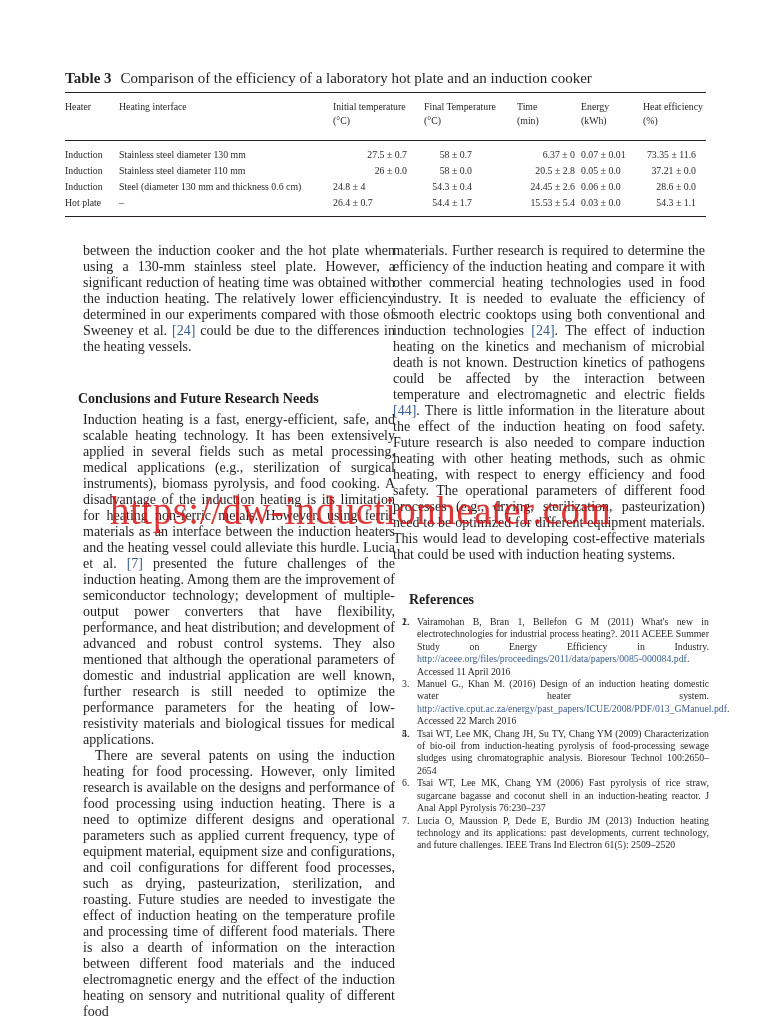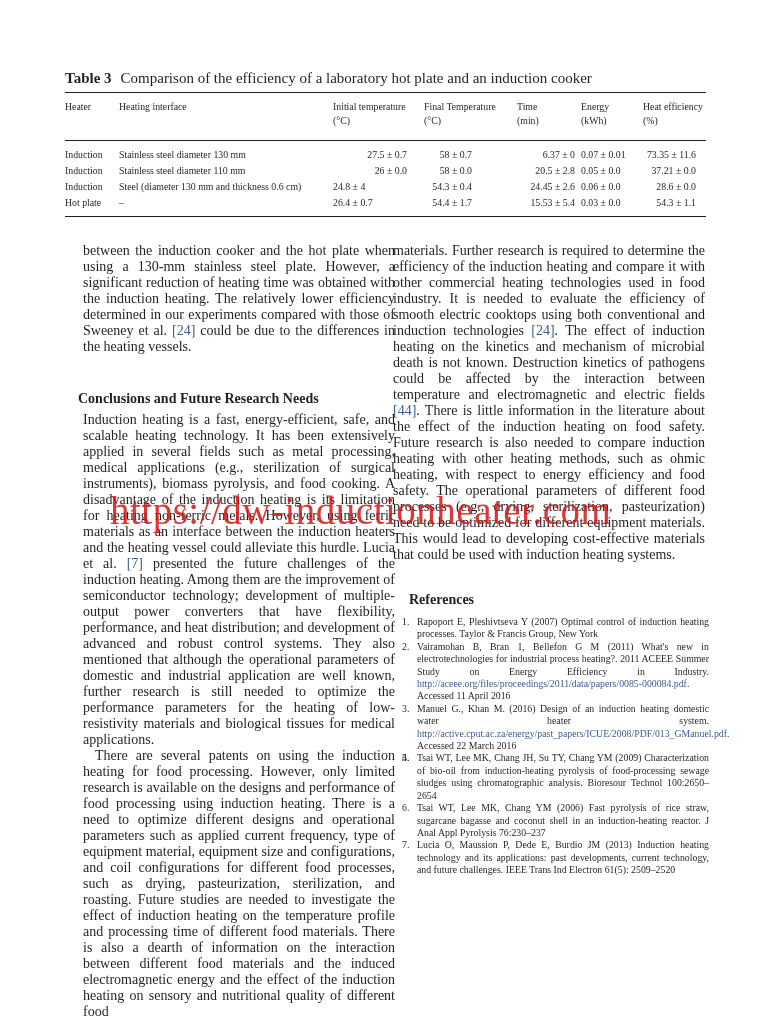--- a/index.html
+++ b/index.html
@@ -113,21 +113,21 @@
   <p class="indent">There are several patents on using the induction heating for food processing. However, only limited research is available on the designs and performance of food processing using induction heating. There is a need to optimize different designs and operational parameters such as applied current frequency, type of equipment material, equipment size and configurations, and coil configurations for different food processes, such as drying, pasteurization, sterilization, and roasting. Future studies are needed to investigate the effect of induction heating on the temperature profile and processing time of different food materials. There is also a dearth of information on the interaction between different food materials and the induced electromagnetic energy and the effect of the induction heating on sensory and nutritional quality of different food</p>
 </div>
 
 <div class="col right" style="top:243px;">
   <p><span>materials. Further research is required to determine the efficiency of the induction heating and compare it with other commercial heating technologies used in food industry. It is needed to evaluate the efficiency of smooth electric cooktops using both conventional and induction technologies </span><span class="cite">[24]</span><span>. The effect of induction heating on the kinetics and mechanism of microbial death is not known. Destruction kinetics of pathogens could be affected by the interaction between temperature and electromagnetic and electric fields </span><span class="cite">[44]</span><span>. There is little information in the literature about the effect of the induction heating on food safety. Future research is also needed to compare induction heating with other heating methods, such as ohmic heating, with respect to energy efficiency and food safety. The operational parameters of different food processes (e.g., drying, sterilization, pasteurization) need to be optimized for different equipment materials. This would lead to developing cost-effective materials that could be used with induction heating systems.</span></p>
 </div>
 
 <h2 style="left:397px; top:580px;">References</h2>
 
 <ol class="refs">
-  <li><span class="num">1.</span><span>Rapoport E, Pleshivtseva Y (2007) Optimal control of induction heating processes. Taylor &amp; Francis Group, New York</span></li>
+  <li><span class="num">1.</span></li>
   <li><span class="num">2.</span><span>Vairamohan B, Bran 1, Bellefon G M (2011) What's new in electrotechnologies for industrial process heating?. 2011 ACEEE Summer Study on Energy Efficiency in Industry. </span><span class="link">http://aceee.org/files/proceedings/2011/data/papers/0085-000084.pdf</span><span>. Accessed 11 April 2016</span></li>
   <li><span class="num">3.</span><span>Manuel G., Khan M. (2016) Design of an induction heating domestic water heater system. </span><span class="link">http://active.cput.ac.za/energy/past_papers/ICUE/2008/PDF/013_GManuel.pdf</span><span>. Accessed 22 March 2016</span></li>
   <li><span class="num">4.</span></li>
   <li><span class="num">5.</span><span>Tsai WT, Lee MK, Chang JH, Su TY, Chang YM (2009) Characterization of bio-oil from induction-heating pyrolysis of food-processing sewage sludges using chromatographic analysis. Bioresour Technol 100:2650–2654</span></li>
   <li><span class="num">6.</span><span>Tsai WT, Lee MK, Chang YM (2006) Fast pyrolysis of rice straw, sugarcane bagasse and coconut shell in an induction-heating reactor. J Anal Appl Pyrolysis 76:230–237</span></li>
   <li><span class="num">7.</span><span>Lucia O, Maussion P, Dede E, Burdio JM (2013) Induction heating technology and its applications: past developments, current technology, and future challenges. IEEE Trans Ind Electron 61(5): 2509–2520</span></li>
 </ol>
 
 <div class="watermark">https://dw-inductionheater.com</div>
 

